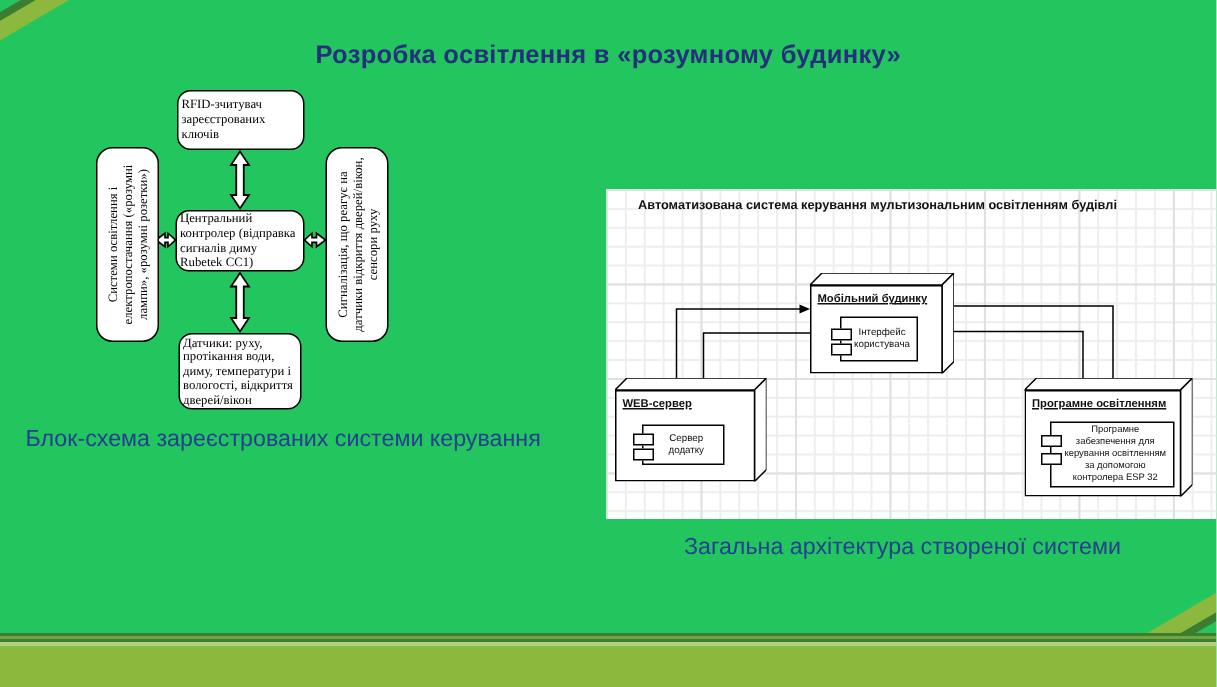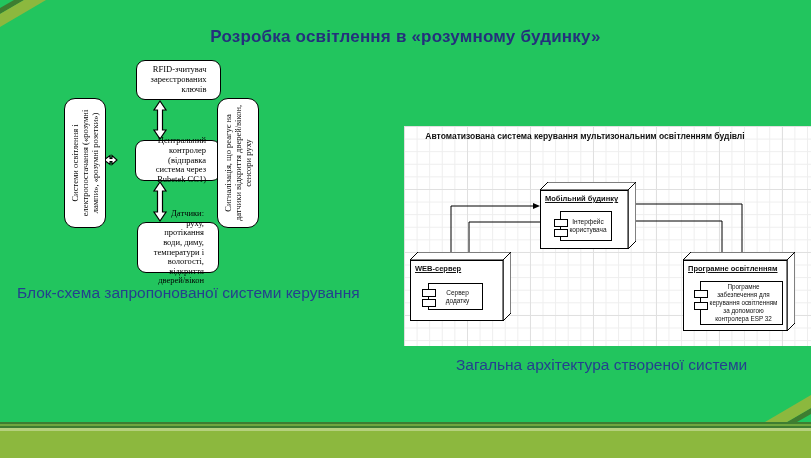--- a/index.html
+++ b/index.html
@@ -13,23 +13,23 @@
     font-size:17px; font-weight:bold; color:#24307c; letter-spacing:.2px;
   }
   .caption { position:absolute; font-size:15.5px; color:#24408e; }
   .caption-left  { left:17px;  top:284px; }
   .caption-right { left:456px; top:356px; }
 
   
   .block-diagram { position:absolute; left:55px; top:58px; width:215px; height:222px; }
   .bbox {
     position:absolute; border:1.4px solid #000; border-radius:9px; background:#fff;
-    display:flex; align-items:center; justify-content:center; text-align:right;
+    display:flex; align-items:center; justify-content:center; text-align:left;
     font-family:"Liberation Serif", serif; font-size:8.5px; line-height:9.8px; color:#000;
-    padding:1px 14px; box-sizing:border-box;margin-left:18px;
+    padding:1px 2px; box-sizing:border-box;
   }
   .bbox-rfid       { left:63px;  top:2px;   width:85px; height:40px; }
   .bbox-controller { left:62px;  top:82px;  width:86px; height:41px; }
   .bbox-sensors    { left:64px;  top:164px; width:82px; height:51px; line-height:9.6px; }
   .vbox  { position:absolute; border:1.4px solid #000; border-radius:11px; background:#fff; }
   .vbox-left  { left:9px;   top:40px; width:40px; height:128px; }
   .vbox-right { left:162px; top:40px; width:40px; height:128px; }
   .vtext {
     position:absolute; left:50%; top:50%; width:124px;
     transform:translate(-50%,-50%) rotate(-90deg);
@@ -102,31 +102,31 @@
   <div class="block-diagram">
 
     <svg class="block-arrows" width="215" height="222">
       <polygon points="105,43 99,52 102.5,52 102.5,72 99,72 105,81 111,72 107.5,72 107.5,52 111,52" fill="#fff" stroke="#000" stroke-width="1.2" stroke-linejoin="miter"></polygon>
       <polygon points="105,124 99,133 102.5,133 102.5,154 99,154 105,163 111,154 107.5,154 107.5,133 111,133" fill="#fff" stroke="#000" stroke-width="1.2"></polygon>
       <polygon points="49,102 55,97.5 55,100.4 57,100.4 57,97.5 62,102 57,106.5 57,103.6 55,103.6 55,106.5" fill="#fff" stroke="#000" stroke-width="1.1"></polygon>
       <polygon points="148,102 153,97.5 153,100.4 156,100.4 156,97.5 162,102 156,106.5 156,103.6 153,103.6 153,106.5" fill="#fff" stroke="#000" stroke-width="1.1"></polygon>
     </svg>
 
     <div class="bbox bbox-rfid">RFID-зчитувач зареєстрованих ключів</div>
-    <div class="bbox bbox-controller">Центральний контролер (відправка система через Rubetek CC1)</div>
+    <div class="bbox bbox-controller">Центральний контролер (відправка сигналів диму Rubetek CC1)</div>
     <div class="vbox vbox-left">
       <div class="vtext">Системи освітлення і електропостачання («розумні лампи», «розумні розетки»)</div>
     </div>
     <div class="vbox vbox-right">
       <div class="vtext">Сигналізація, що реагує на датчики відкриття дверей/вікон, сенсори руху</div>
     </div>
     <div class="bbox bbox-sensors">Датчики: руху, протікання води, диму, температури і вологості, відкриття дверей/вікон</div>
   </div>
 
-  <div class="caption caption-left">Блок-схема запропонованої системи керування</div>
+  <div class="caption caption-left">Блок-схема зареєстрованих системи керування</div>
 
   <div class="arch-diagram">
 
     <div class="arch-title">Автоматизована система керування мультизональним освітленням будівлі</div>
 
     <svg class="connectors" width="404" height="220">
       <path d="M47,134 V80 H131" fill="none" stroke="#000" stroke-width="1"></path>
       <polygon points="136,80 129,77 129,83" fill="#000"></polygon>
       <path d="M136,96 H65 V129" fill="none" stroke="#000" stroke-width="1"></path>
       <polygon points="65,134 62,127 68,127" fill="#000"></polygon>

